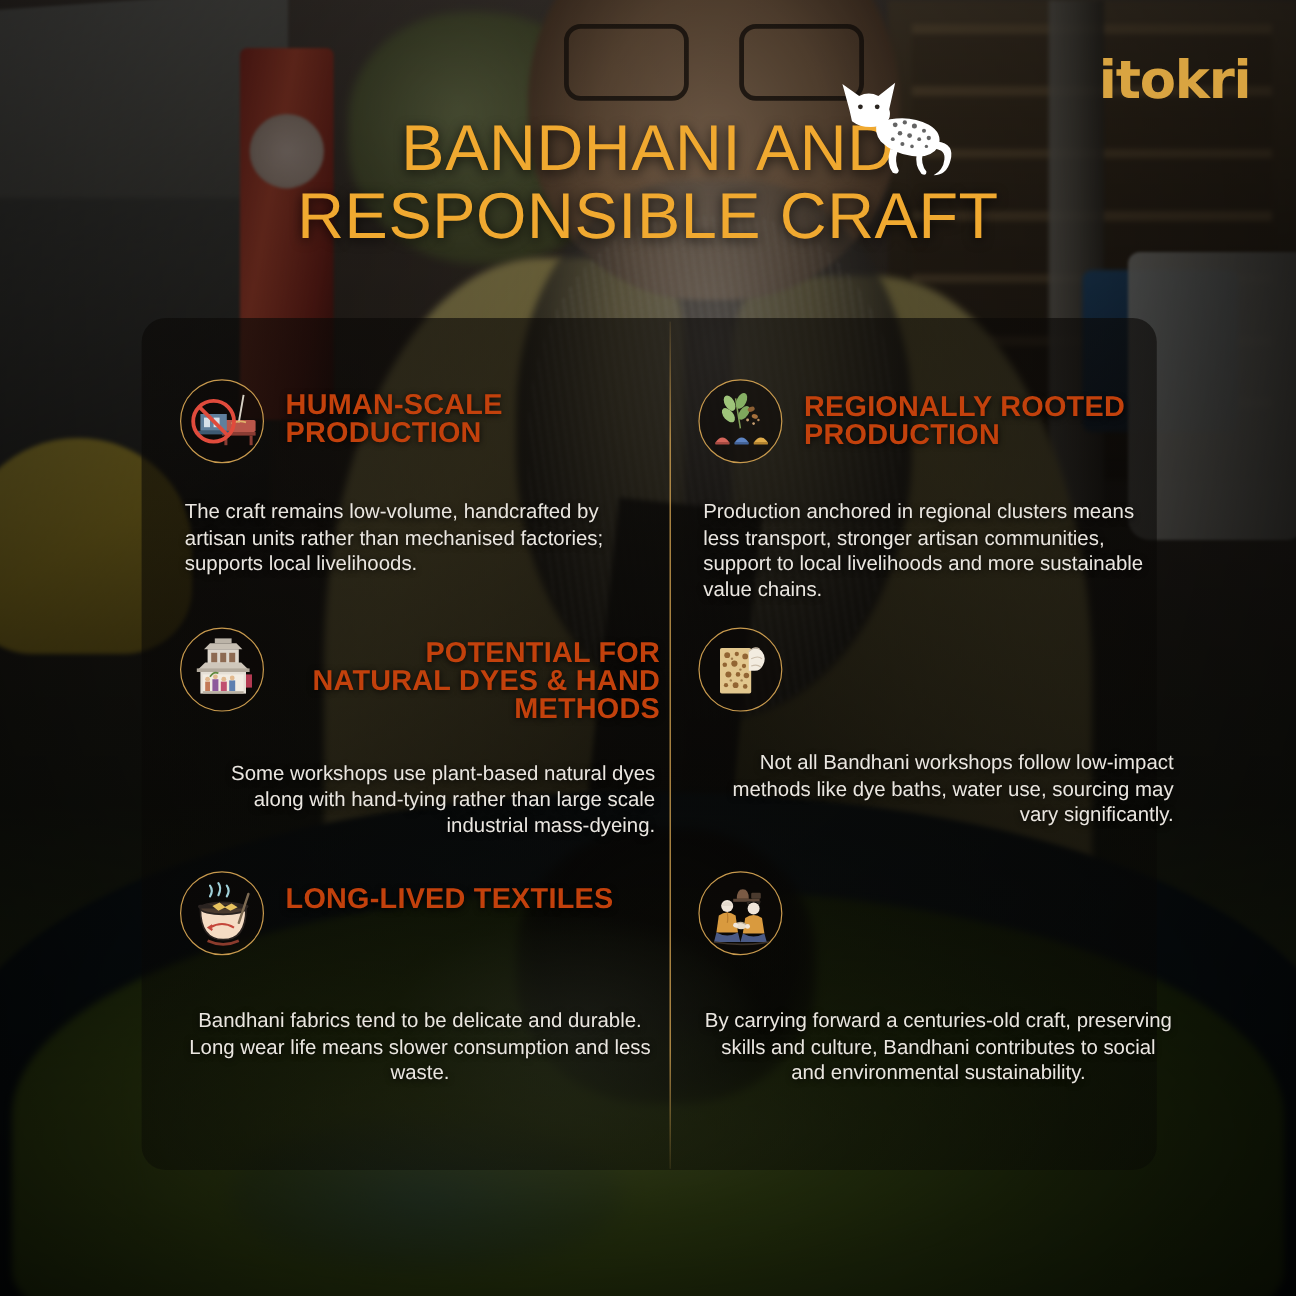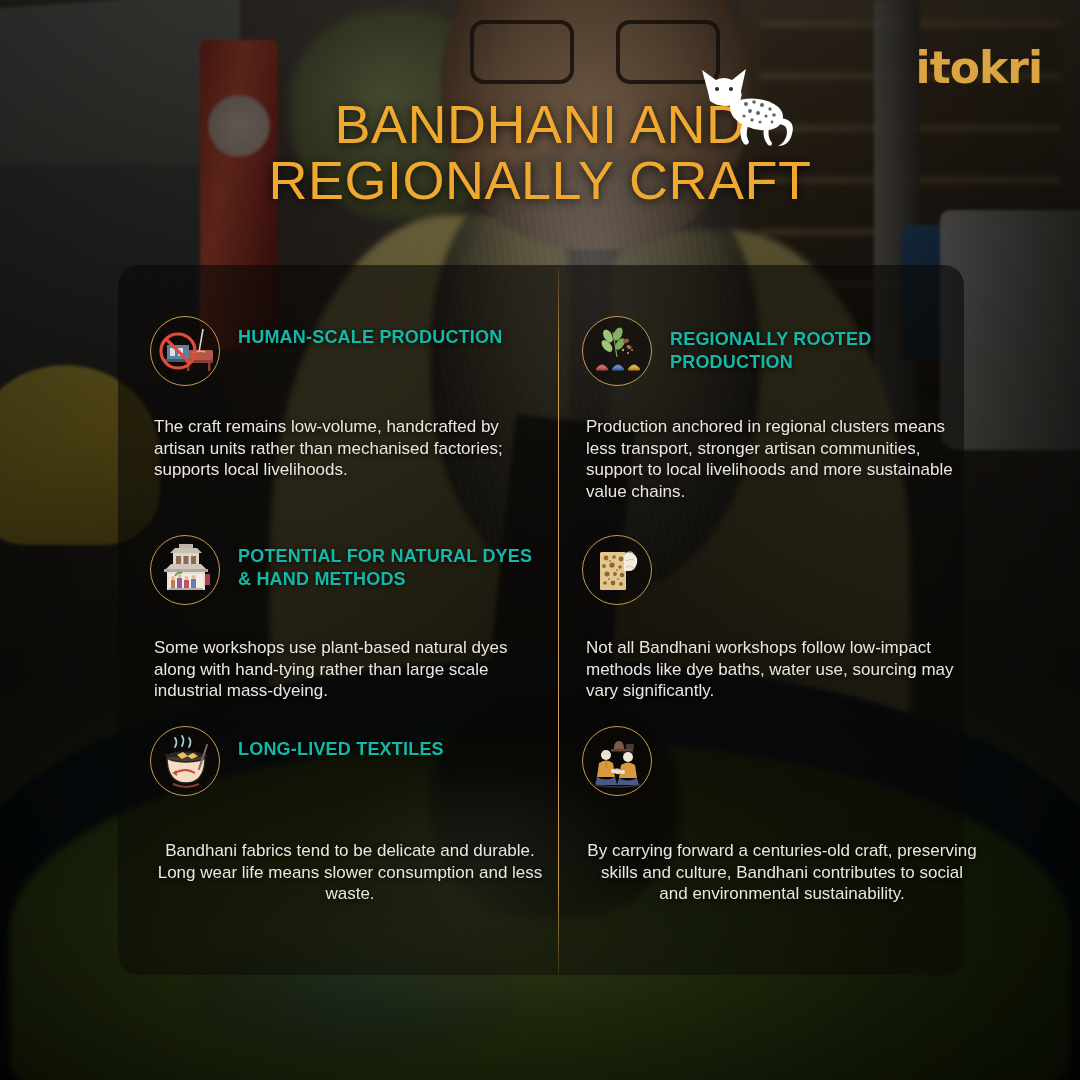--- a/index.html
+++ b/index.html
@@ -232,39 +232,39 @@
     z-index:4;
   }
 
   
   .grid { position:absolute; inset:0; z-index:5; }
 
   .card { position:absolute; width:400px; }
   .card.col-l { left:150px; }
   .card.col-r { left:582px; }
   .card.row-1 { top:316px; }
-  .card.row-2 { top:535px; }
+  .card.row-2 { top:523px;text-align:right; }
   .card.row-3 { top:726px; }
 
   .card-head { display:flex; align-items:flex-start; gap:18px; }
 
   .icon-circle {
     flex:0 0 auto;
     width:70px; height:70px; border-radius:50%;
     border:1.5px solid #c89a4e;
     background:rgba(12,10,8,.55);
     position:relative;
     overflow:hidden;
   }
   .icon-circle svg { position:absolute; left:0; top:0; }
 
   .card-title {
-    color:#14b8a6;
+    color:#c2410c;
     font-weight:800;
-    font-size:18px;
+    font-size:24px;
     line-height:23px;
     letter-spacing:.2px;
     padding-top:12px;
     text-shadow:0 1px 5px rgba(0,0,0,.8);
   }
   .card.row-1.col-l .card-title,
   .card.row-2.col-l .card-title { padding-top:10px; }
 
   .card-body {
     margin-top:20px;
@@ -341,21 +341,21 @@
 
       <path d="M56 66 Q52 78 58 86 Q62 88 63 84 Q59 77 62 68 Z" fill="#ffffff"></path>
       <path d="M78 70 Q76 80 82 87 Q86 89 86 85 Q81 79 83 70 Z" fill="#ffffff"></path>
 
       <path d="M95 60 Q110 62 106 76 Q103 88 92 88 Q100 84 101 75 Q102 67 93 66 Z" fill="#ffffff"></path>
     </svg>
   </div>
 
   <h1 class="title">
     <span>BANDHANI AND</span><br>
-    <span>REGIONALLY CRAFT</span>
+    <span>RESPONSIBLE CRAFT</span>
   </h1>
 
   <div class="panel"></div>
   <div class="divider"></div>
 
   <div class="grid">
 
     <div class="card col-l row-1">
       <div class="card-head">
         <div class="icon-circle">

